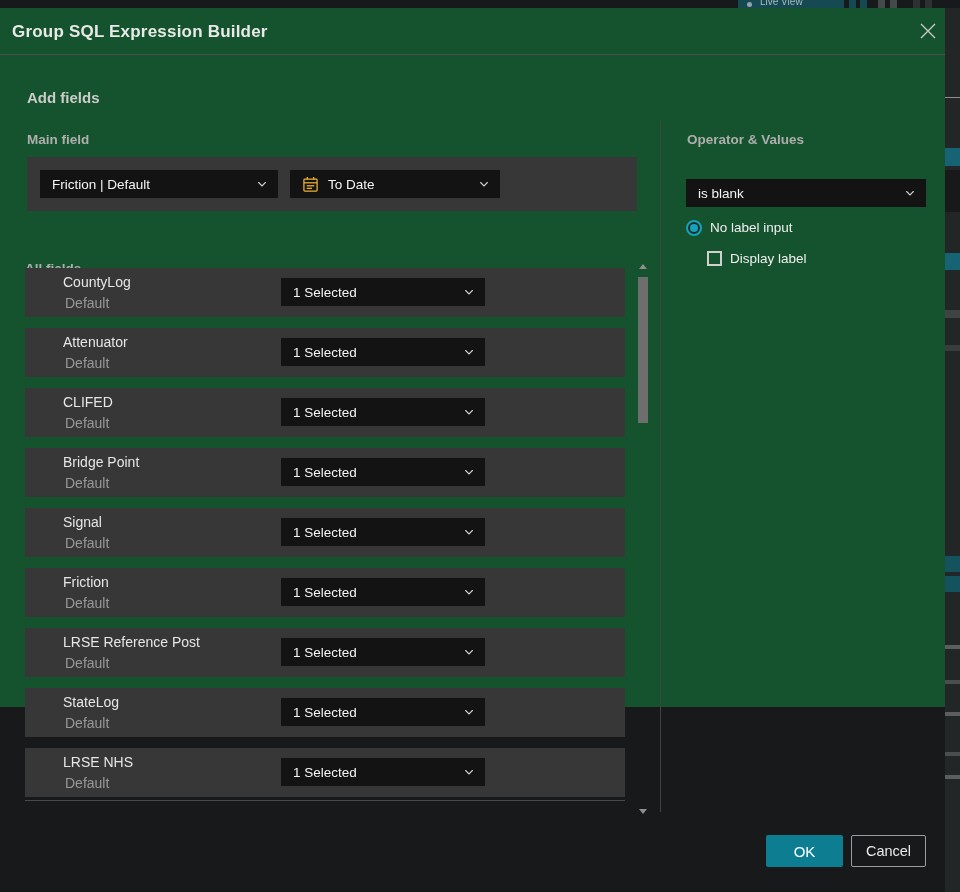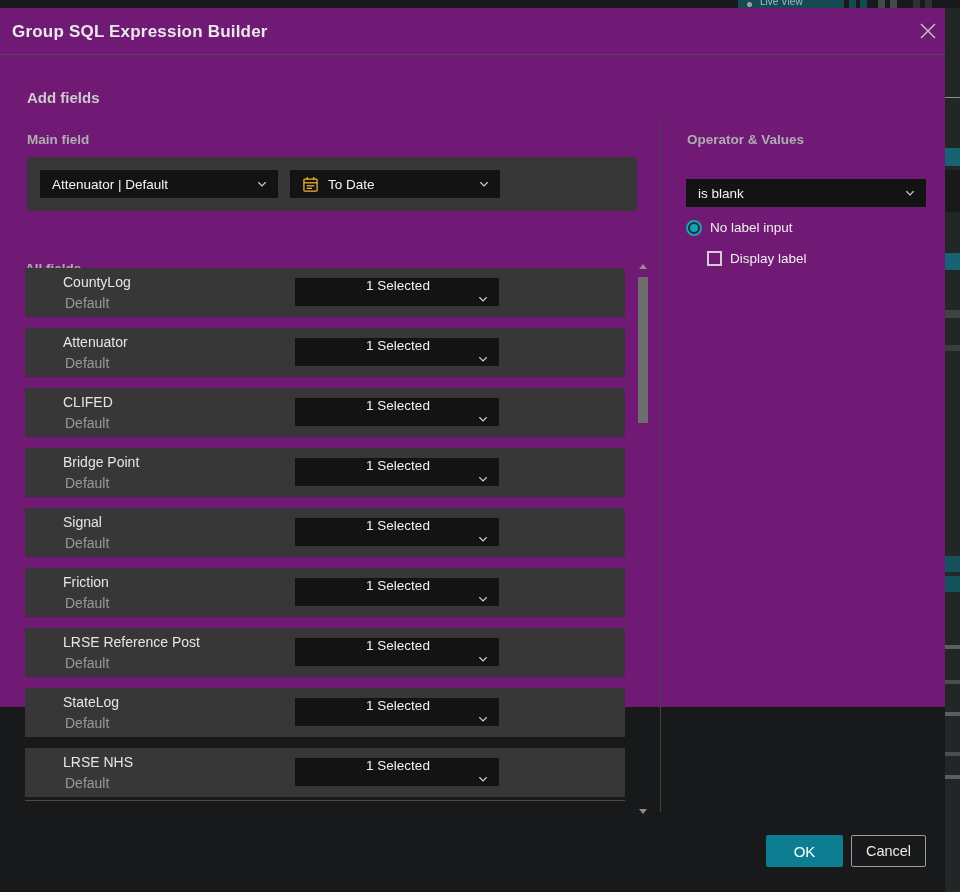--- a/index.html
+++ b/index.html
@@ -13,21 +13,21 @@
   
   .backdrop-top { position:absolute; left:0; top:0; width:960px; height:8px; background:#17191a; overflow:hidden; }
   .live-chip { position:absolute; left:738px; top:0; width:106px; height:8px; background:#164a53; overflow:hidden; }
   .live-dot { position:absolute; left:9px; top:2px; width:5px; height:5px; border-radius:50%; background:#93a5a8; }
   .live-text { position:absolute; left:22px; top:-3px; font-size:10px; line-height:10px; color:#a9bcbf; white-space:nowrap; }
   .tiny-sq { position:absolute; top:0; height:8px; width:7px; }
   .backdrop-right { position:absolute; left:945px; top:8px; width:15px; height:884px; background:#232627; overflow:hidden; }
   .seg { position:absolute; left:0; width:15px; }
 
   
-  .dialog { position:absolute; left:0; top:8px; width:945px; height:699px; background:#701a75; }
+  .dialog { position:absolute; left:0; top:8px; width:945px; height:699px; background:#14532d; }
 
   .titlebar { position:absolute; left:0; top:0; width:945px; height:47px; border-bottom:1px solid #4d4d4d; }
   .title { position:absolute; left:12px; top:0; line-height:47px; font-size:17px; font-weight:bold; color:#e9e9e9; letter-spacing:.2px; }
   .close-btn { position:absolute; left:914px; top:10px; width:28px; height:28px; background:none; border:none; padding:4px; cursor:pointer; }
 
   .h-add { position:absolute; left:27px; top:81px; font-size:15px; font-weight:bold; color:#cccccc; }
   .h-sub { position:absolute; font-size:13.5px; font-weight:bold; color:#aeaeae; }
 
   .main-panel { position:absolute; left:27px; top:149px; width:610px; height:54px; background:#373737; }
 
@@ -36,21 +36,21 @@
   .dd .dd-label { flex:0 1 auto; white-space:nowrap; overflow:hidden; }
   .dd .chev { margin-left:auto; display:flex; align-items:center; }
   .dd-main-field { left:13px; top:13px; width:238px; }
   .dd-date { left:263px; top:13px; width:210px; }
   .dd-date .dd-label { margin-left:9px; }
 
   .all-fields-list { position:absolute; left:25px; top:260px; width:600px; }
   .field-row { position:relative; width:600px; height:49px; background:#373737; margin-bottom:11px; }
   .field-name { position:absolute; left:28px; top:6px; font-size:14px; color:#e6e6e6;margin-left:10px; }
   .field-type { position:absolute; left:40px; top:27px; font-size:14px; color:#999999; }
-  .dd-row-select { left:270px; top:10px; width:204px;flex-direction:column; }
+  .dd-row-select { left:256px; top:10px; width:204px; }
   .list-bottom-line { position:absolute; left:25px; top:792px; width:600px; height:1px; background:#4a4a4a; }
 
   
   .scrollbar { position:absolute; left:636px; top:256px; width:14px; height:550px; }
   .sb-arrow-up, .sb-arrow-down { position:absolute; left:3px; width:0; height:0; border-left:4px solid transparent; border-right:4px solid transparent; }
   .sb-arrow-up { top:0; border-bottom:5px solid #8e8e8e; }
   .sb-arrow-down { bottom:0; border-top:5px solid #8e8e8e; }
   .sb-track { position:absolute; left:2px; top:9px; width:10px; height:532px; }
   .sb-thumb { position:absolute; left:0; top:4px; width:10px; height:146px; background:#6e6e6e; }
 
@@ -120,21 +120,21 @@
           </svg>
       </span>
     </button>
   </div>
 
   <div class="h-add">Add fields</div>
 
   <div class="h-sub h-main">Main field</div>
   <div class="main-panel">
     <div class="dd dd-main-field">
-      <span class="dd-label">Attenuator | Default</span>
+      <span class="dd-label">Friction | Default</span>
       <span class="chev">
         <svg width="12" height="12" viewBox="0 0 16 16">
             <path d="M3.5 6 L8 10.5 L12.5 6" stroke="#d0d0d0" stroke-width="1.5" fill="none" stroke-linecap="round"></path>
           </svg>
       </span>
     </div>
     <div class="dd dd-date">
       <span style="display:flex;">
         <svg width="17" height="17" viewBox="0 0 16 16">
           <g stroke="#eeb233" stroke-width="1.2" fill="none">

